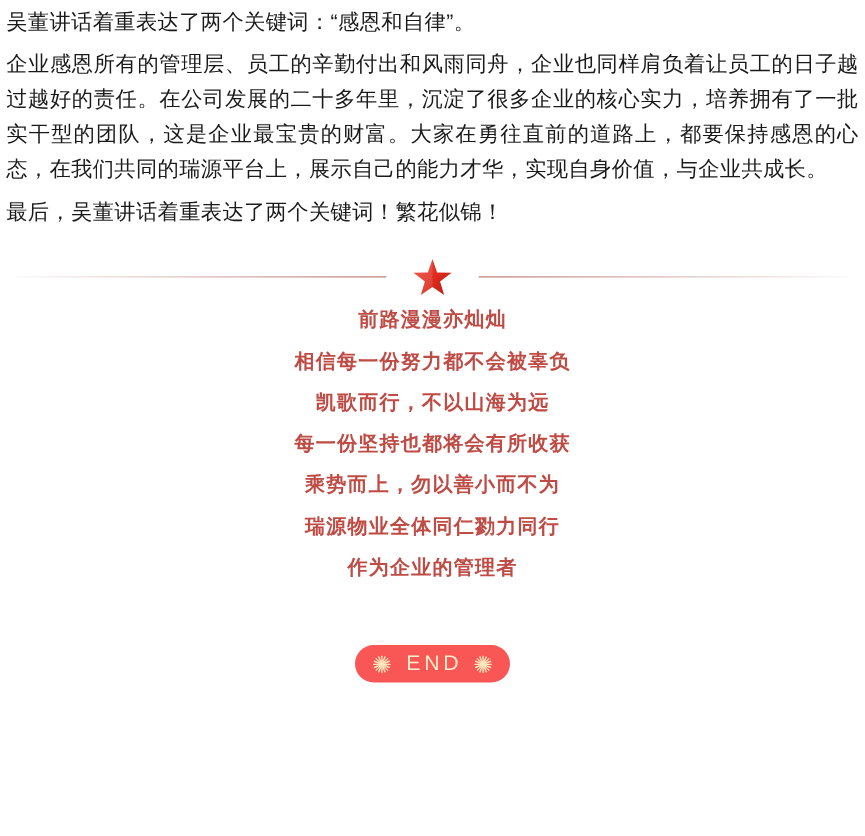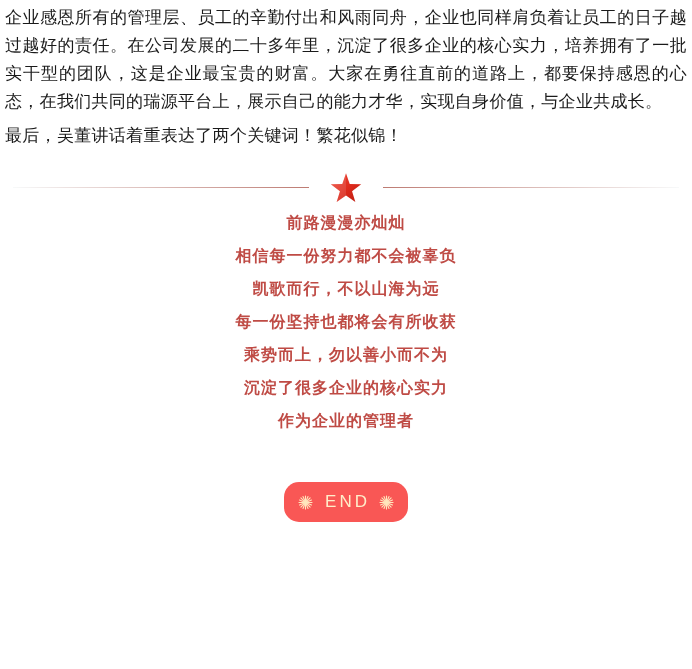--- a/index.html
+++ b/index.html
@@ -71,38 +71,39 @@
   
   .end-row {
     margin-top: 45px;
     display: flex;
     justify-content: center;
   }
   .end-badge {
     display: inline-flex;
     align-items: center;
     gap: 9px;
-    height: 40px;
+    height: 30px;
     padding: 0 14px;
     border-radius: 15px;
     background: #f95755;
   }
   .end-label {
     color: #ffedc9;
     font-size: 17px;
     letter-spacing: 3px;
     line-height: 30px;
     padding-left: 3px; 
   }
   .firework { display: block; }
 </style>
 </head>
 <body>
 
 <div class="content">
+  <p class="para">吴董讲话着重表达了两个关键词：“感恩和自律”。</p>
   <p class="para">企业感恩所有的管理层、员工的辛勤付出和风雨同舟，企业也同样肩负着让员工的日子越过越好的责任。在公司发展的二十多年里，沉淀了很多企业的核心实力，培养拥有了一批实干型的团队，这是企业最宝贵的财富。大家在勇往直前的道路上，都要保持感恩的心态，在我们共同的瑞源平台上，展示自己的能力才华，实现自身价值，与企业共成长。</p>
   <p class="para">最后，吴董讲话着重表达了两个关键词！繁花似锦！</p>
 
   <div class="divider">
     <div class="line-left"></div>
     <div class="line-right"></div>
     <span class="star-wrap">
       <svg class="firework" width="34" height="32" viewBox="0 0 32 30" aria-hidden="true">
         <defs>
           <linearGradient id="starGrad" x1="0" y1="0" x2="1" y2="1">
@@ -116,21 +117,21 @@
       </svg>
     </span>
   </div>
 
   <div class="poem">
     <div class="poem-line">前路漫漫亦灿灿</div>
     <div class="poem-line">相信每一份努力都不会被辜负</div>
     <div class="poem-line">凯歌而行，不以山海为远</div>
     <div class="poem-line">每一份坚持也都将会有所收获</div>
     <div class="poem-line">乘势而上，勿以善小而不为</div>
-    <div class="poem-line">沉淀了很多企业的核心实力</div>
+    <div class="poem-line">瑞源物业全体同仁勠力同行</div>
     <div class="poem-line">作为企业的管理者</div>
   </div>
 
   <div class="end-row">
     <div class="end-badge">
       <svg class="firework" width="15" height="15" viewBox="0 0 15 15" aria-hidden="true">
         <g stroke="#ffe7bd" stroke-width="1.1" stroke-linecap="round">
           <line x1="7.5" y1="1" x2="7.5" y2="14"></line>
           <line x1="1" y1="7.5" x2="14" y2="7.5"></line>
           <line x1="2.9" y1="2.9" x2="12.1" y2="12.1"></line>

